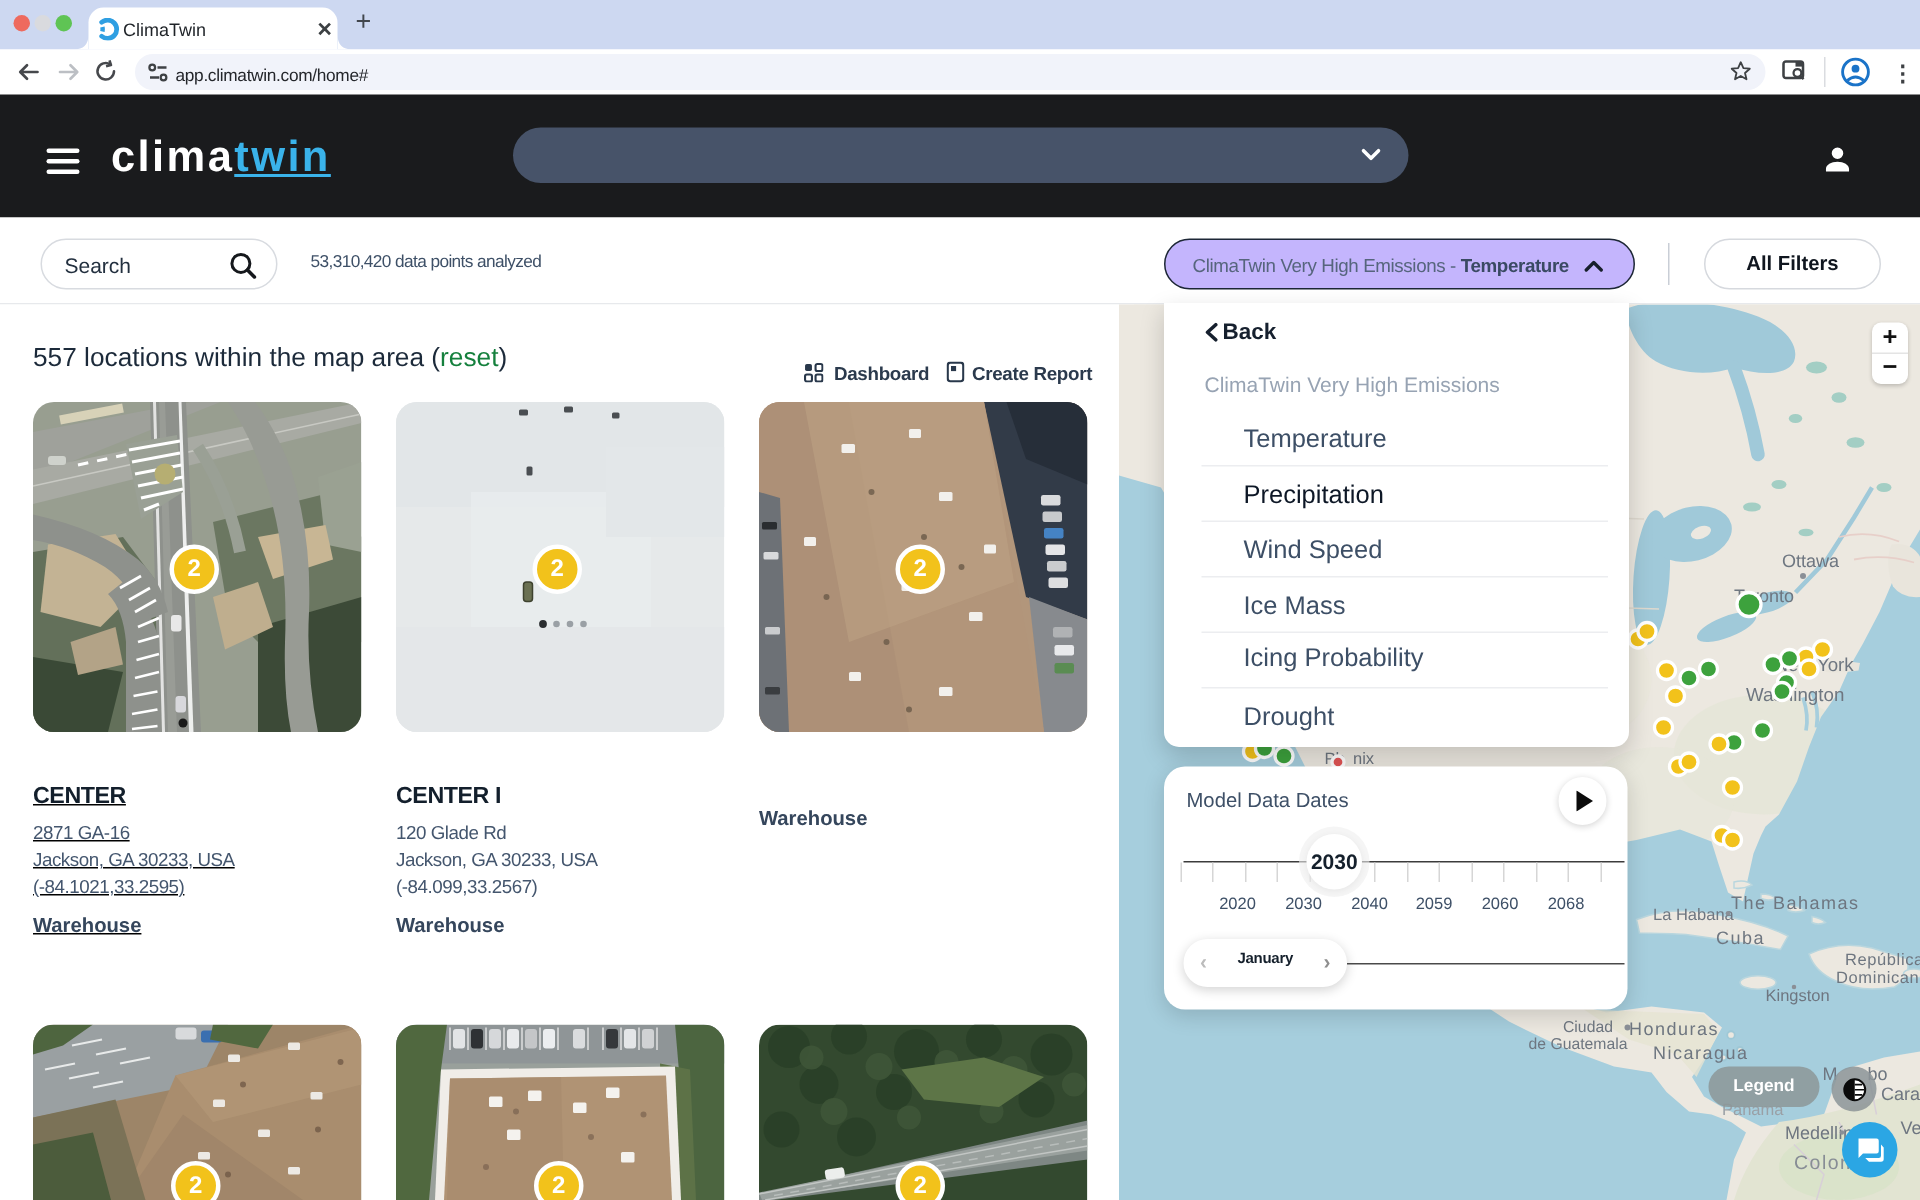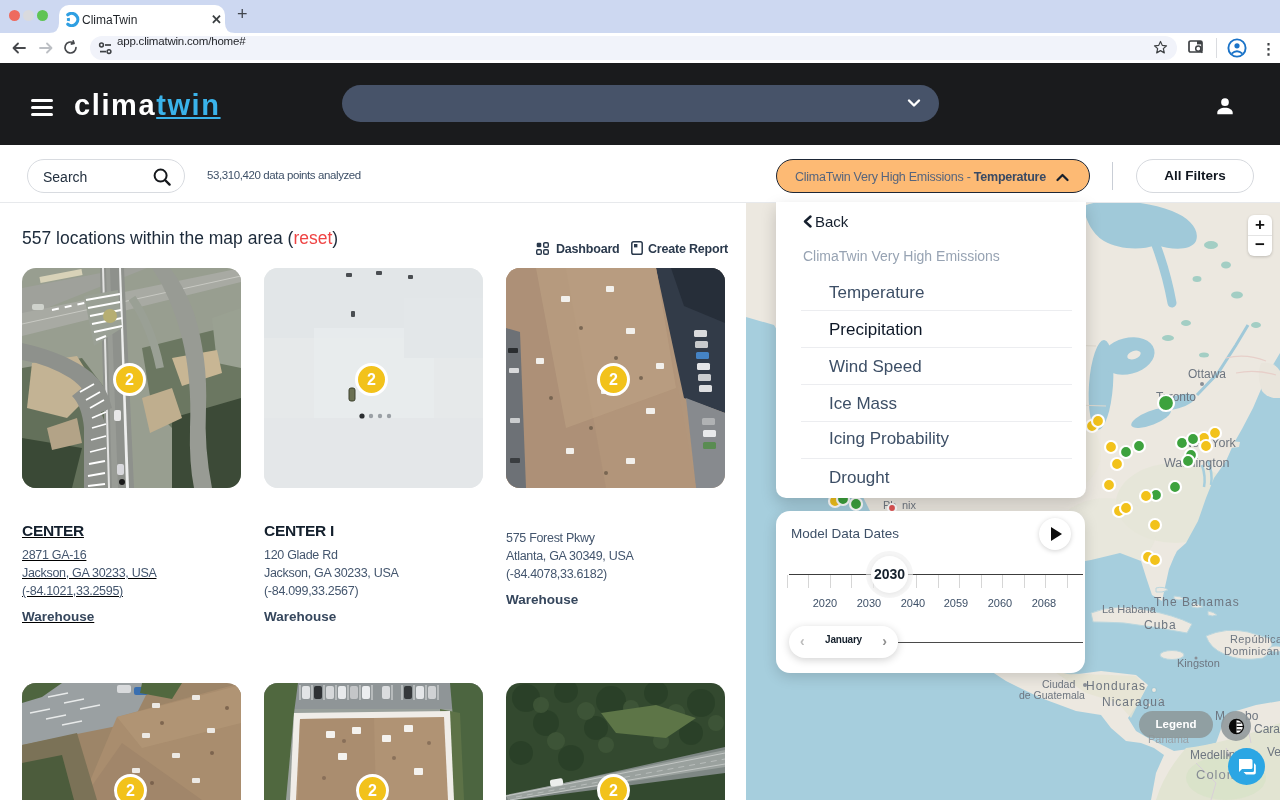--- a/index.html
+++ b/index.html
@@ -6,55 +6,55 @@
 html,body { width:1280px; height:800px; overflow:hidden; }
 body { font-family:"Liberation Sans", sans-serif; position:relative; background:#fff; }
 #tabbar { position:absolute; left:0; top:0; width:1280px; height:33px; background:#cdd8f1; }
 .tlight { position:absolute; top:10px; width:11px; height:11px; border-radius:50%; }
 #tab { position:absolute; left:59px; top:5px; width:166px; height:28px; background:#fff; border-radius:10px 10px 0 0; }
 #tab .title { position:absolute; left:23px; top:8px; font-size:12px; color:#1f2328; }
 #tab .close { position:absolute; left:152px; top:7px; font-size:13px; color:#3c4043; font-weight:bold; }
 #newtab { position:absolute; left:237px; top:4px; font-size:18px; color:#41464d; font-weight:400; }
 #addrrow { position:absolute; left:0; top:33px; width:1280px; height:30px; background:#fff; }
 #urlpill { position:absolute; left:90px; top:36px; width:1087px; height:24px; background:#f1f3fa; border-radius:12px; }
-#urltext { position:absolute; left:117px; top:35px; font-size:11.5px; color:#24262b; font-weight:500; letter-spacing:-0.2px;}
+#urltext { position:absolute; left:117px; top:45px; font-size:11.5px; color:#24262b; font-weight:500; letter-spacing:-0.2px;}
 #apphead { position:absolute; left:0; top:63px; width:1280px; height:82px; background:#1a1b1d; }
 #burger { position:absolute; left:31px; top:99px; width:22px; }
 #burger div { height:2.6px; background:#fff; border-radius:2px; margin-bottom:4.4px; }
 #logo { position:absolute; left:74px; top:89px; font-size:29px; font-weight:800; color:#fff; letter-spacing:1.6px; }
 #logo span { color:#3ab3ea;text-decoration:underline; }
 #headpill { position:absolute; left:342px; top:85px; width:597px; height:37px; background:#475369; border-radius:19px; }
 #subhead { position:absolute; left:0; top:145px; width:1280px; height:58px; background:#fff; border-bottom:1px solid #e7e9ec; }
 #searchpill { position:absolute; left:27px; top:159px; width:158px; height:34px; border:1px solid #d8dbe0; border-radius:17px; background:#fff; }
 #searchpill .lab { position:absolute; left:15px; top:9px; font-size:14px; color:#23303f; font-weight:500; }
 #datapoints { position:absolute; left:207px; top:169px; font-size:11.5px; letter-spacing:-0.4px; color:#3e5067; }
-#filterpill { position:absolute; left:776px; top:159px; width:314px; height:34px; border:1.6px solid #1d2736; border-radius:17px; background:#fdba74; }
+#filterpill { position:absolute; left:776px; top:159px; width:314px; height:34px; border:1.6px solid #1d2736; border-radius:17px; background:#c4b5fd; }
 #filterpill .txt { position:absolute; left:18px; top:10px; font-size:12.5px; letter-spacing:-0.25px; color:#56657d; white-space:nowrap; }
 #filterpill .txt b { color:#3a4a63; }
 #vdiv { position:absolute; left:1112px; top:162px; width:1px; height:28px; background:#c9ced6; }
 #allfilters { position:absolute; left:1136px; top:159px; width:118px; height:34px; border:1px solid #d6d9de; border-radius:17px; background:#fff; text-align:center; line-height:32px; font-size:13.5px; font-weight:bold; color:#10161f; }
 #leftpanel { position:absolute; left:0; top:203px; width:756px; height:597px; background:#fff; }
 #heading { position:absolute; left:22px; top:228px; font-size:17.5px; color:#1c2a3a; }
-#heading a { color:#ef4444; text-decoration:none; }
+#heading a { color:#15803d; text-decoration:none; }
 .toolitem { position:absolute; top:242px; font-size:12.5px; letter-spacing:-0.2px; font-weight:600; color:#2b3a4d; }
 .card-img { position:absolute; width:219px; height:220px; border-radius:14px; overflow:hidden; }
 .badge { position:absolute; width:33px; height:33px; border-radius:50%; background:#f2c21b; border:3px solid #fff; color:#fff; font-size:16px; font-weight:bold; text-align:center; line-height:27px; }
 .cardtext { position:absolute; width:219px; }
 .cardtext h3 { font-size:15.5px; font-weight:700; color:#131f2c; letter-spacing:-0.3px; margin-bottom:6px; }
 .cardtext .ln { font-size:12.5px; letter-spacing:-0.3px; color:#44566e; line-height:18px; }
 .cardtext .wh { font-size:13.5px; font-weight:700; color:#35465c; margin-top:9px; }
 #map { position:absolute; left:746px; top:203px; width:534px; height:597px; background:#ece8e0; overflow:hidden; }
 #zoomctl { position:absolute; left:1248px; top:215px; width:24px; height:41px; background:#fff; border-radius:6px; box-shadow:0 1px 3px rgba(0,0,0,.2); text-align:center; }
 #zoomctl .z { height:20px; line-height:20px; font-size:17px; font-weight:700; color:#111; }
 #zoomctl .sep { height:1px; background:#e4e4e4; }
 #legend { position:absolute; left:1139px; top:711px; width:74px; height:27px; background:rgba(140,150,152,.85); border-radius:14px; color:#fff; font-size:11.5px; font-weight:bold; text-align:center; line-height:27px; }
 #contrast { position:absolute; left:1221px; top:711px; width:30px; height:30px; background:rgba(140,148,152,.85); border-radius:50%; }
 #chatbtn { position:absolute; left:1228px; top:748px; width:37px; height:37px; background:#2ba6e4; border-radius:50%; }
 #dropdown { position:absolute; left:776px; top:202px; width:310px; height:296px; background:#fff; border-radius:0 0 10px 10px; box-shadow:0 6px 16px rgba(0,0,0,.18); }
-#dropdown .back { position:absolute; left:39px; top:11px; font-size:15px; font-weight:normal; color:#16202e; }
+#dropdown .back { position:absolute; left:39px; top:11px; font-size:15px; font-weight:bold; color:#16202e; }
 #dropdown .hdr { position:absolute; left:27px; top:46px; font-size:14px; color:#97a3b3; }
 .dditem { position:absolute; left:53px; font-size:17px; color:#3d4f66; }
 .dddiv { position:absolute; left:25px; width:271px; height:1px; background:#ecedf0; }
 #model { position:absolute; left:776px; top:511px; width:309px; height:162px; background:#fff; border-radius:14px; box-shadow:0 4px 14px rgba(0,0,0,.15); }
 #model .title { position:absolute; left:15px; top:15px; font-size:13.5px; color:#3e5067; }
 #playbtn { position:absolute; left:263px; top:7px; width:32px; height:32px; border-radius:50%; background:#fff; box-shadow:0 1px 5px rgba(0,0,0,.18); }
 #slider-line { position:absolute; left:13px; top:63px; width:294px; height:1px; background:#3c3c3c; }
 .tick { position:absolute; top:64px; width:1px; height:13px; background:#d6d6d6; }
 #thumb { position:absolute; left:95px; top:45px; width:37px; height:37px; border-radius:50%; background:#fff; box-shadow:0 0 0 5px rgba(238,238,238,.6), 0 1px 4px rgba(0,0,0,.15); text-align:center; line-height:37px; font-size:14px; font-weight:bold; color:#15202c; }
 .yearlab { position:absolute; top:86px; width:44px; text-align:center; font-size:11px; color:#3e5067; }
@@ -292,21 +292,20 @@
   <h3>CENTER</h3>
   <div class="ln">2871 GA-16<br>Jackson, GA 30233, USA<br>(-84.1021,33.2595)</div>
   <div class="wh">Warehouse</div>
 </div>
 <div class="cardtext" style="left:264px; top:522px;">
   <h3>CENTER I</h3>
   <div class="ln">120 Glade Rd<br>Jackson, GA 30233, USA<br>(-84.099,33.2567)</div>
   <div class="wh">Warehouse</div>
 </div>
 <div class="cardtext" style="left:506px; top:529px;">
-  <div class="ln">575 Forest Pkwy<br>Atlanta, GA 30349, USA<br>(-84.4078,33.6182)</div>
   <div class="wh">Warehouse</div>
 </div>
 <div class="card-img" style="left:22px; top:683px; height:117px; border-radius:14px 14px 0 0;" id="img4">
 <svg width="219" height="117" viewBox="0 0 219 117">
   <rect width="219" height="117" fill="#9d8568"></rect>
   <path d="M0 0 L130 0 L110 40 L0 62 Z" fill="#9aa0a2"></path>
   <g stroke="#e8eaea" stroke-width="1.5">
     <path d="M10 8 L30 4"></path>
         <path d="M26 14 L46 10"></path>
         <path d="M42 20 L62 16"></path>

